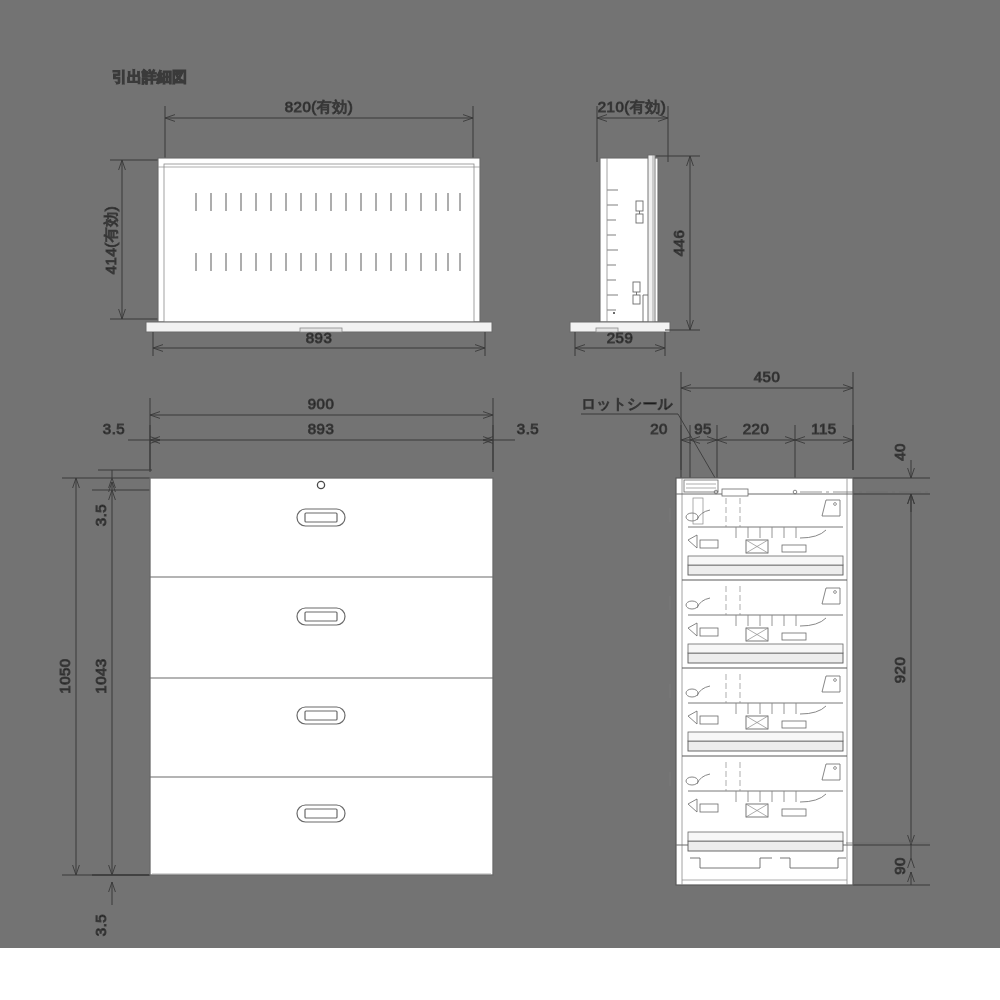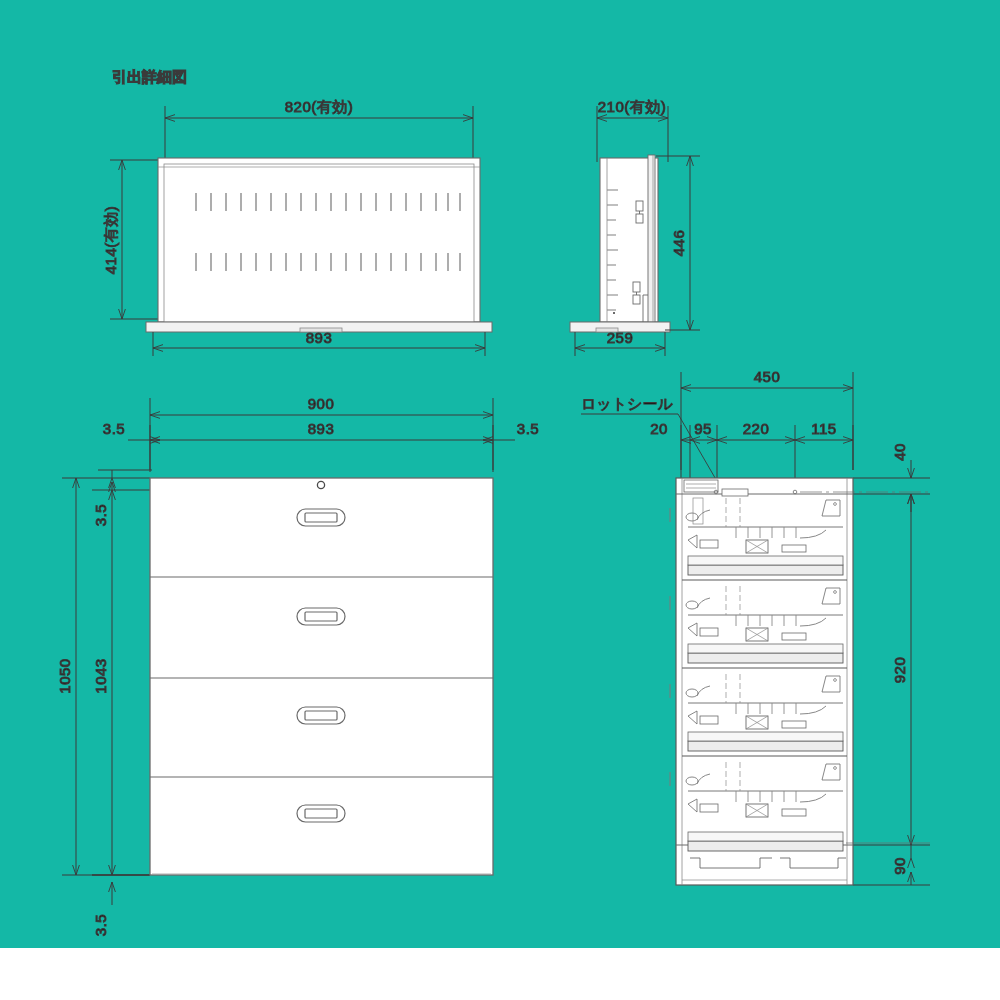--- a/index.html
+++ b/index.html
@@ -1,19 +1,19 @@
 <!DOCTYPE html>
 <html><head>
 <meta charset="utf-8">
 <title>drawing</title>
 <style>
   html,body{margin:0;padding:0;background:#ffffff;}
   body{width:1000px;height:1000px;overflow:hidden;
        font-family:"Liberation Sans","DejaVu Sans",sans-serif;color:#000;}
-  #sheet{position:relative;width:1000px;height:948px;background:#14b8a6;}
+  #sheet{position:relative;width:1000px;height:948px;background:#737373;}
   svg{display:block;}
   .dimtxt{font-family:"Liberation Sans","DejaVu Sans",sans-serif;
           font-size:15px;fill:#111;letter-spacing:.5px;}
   .title{font-family:"DejaVu Sans","Liberation Sans",sans-serif;
          font-size:15px;font-weight:700;fill:#000;}
   .jp{font-family:"DejaVu Sans","Liberation Sans",sans-serif;font-size:15px;fill:#000;}
 </style>
 </head>
 <body>
 

